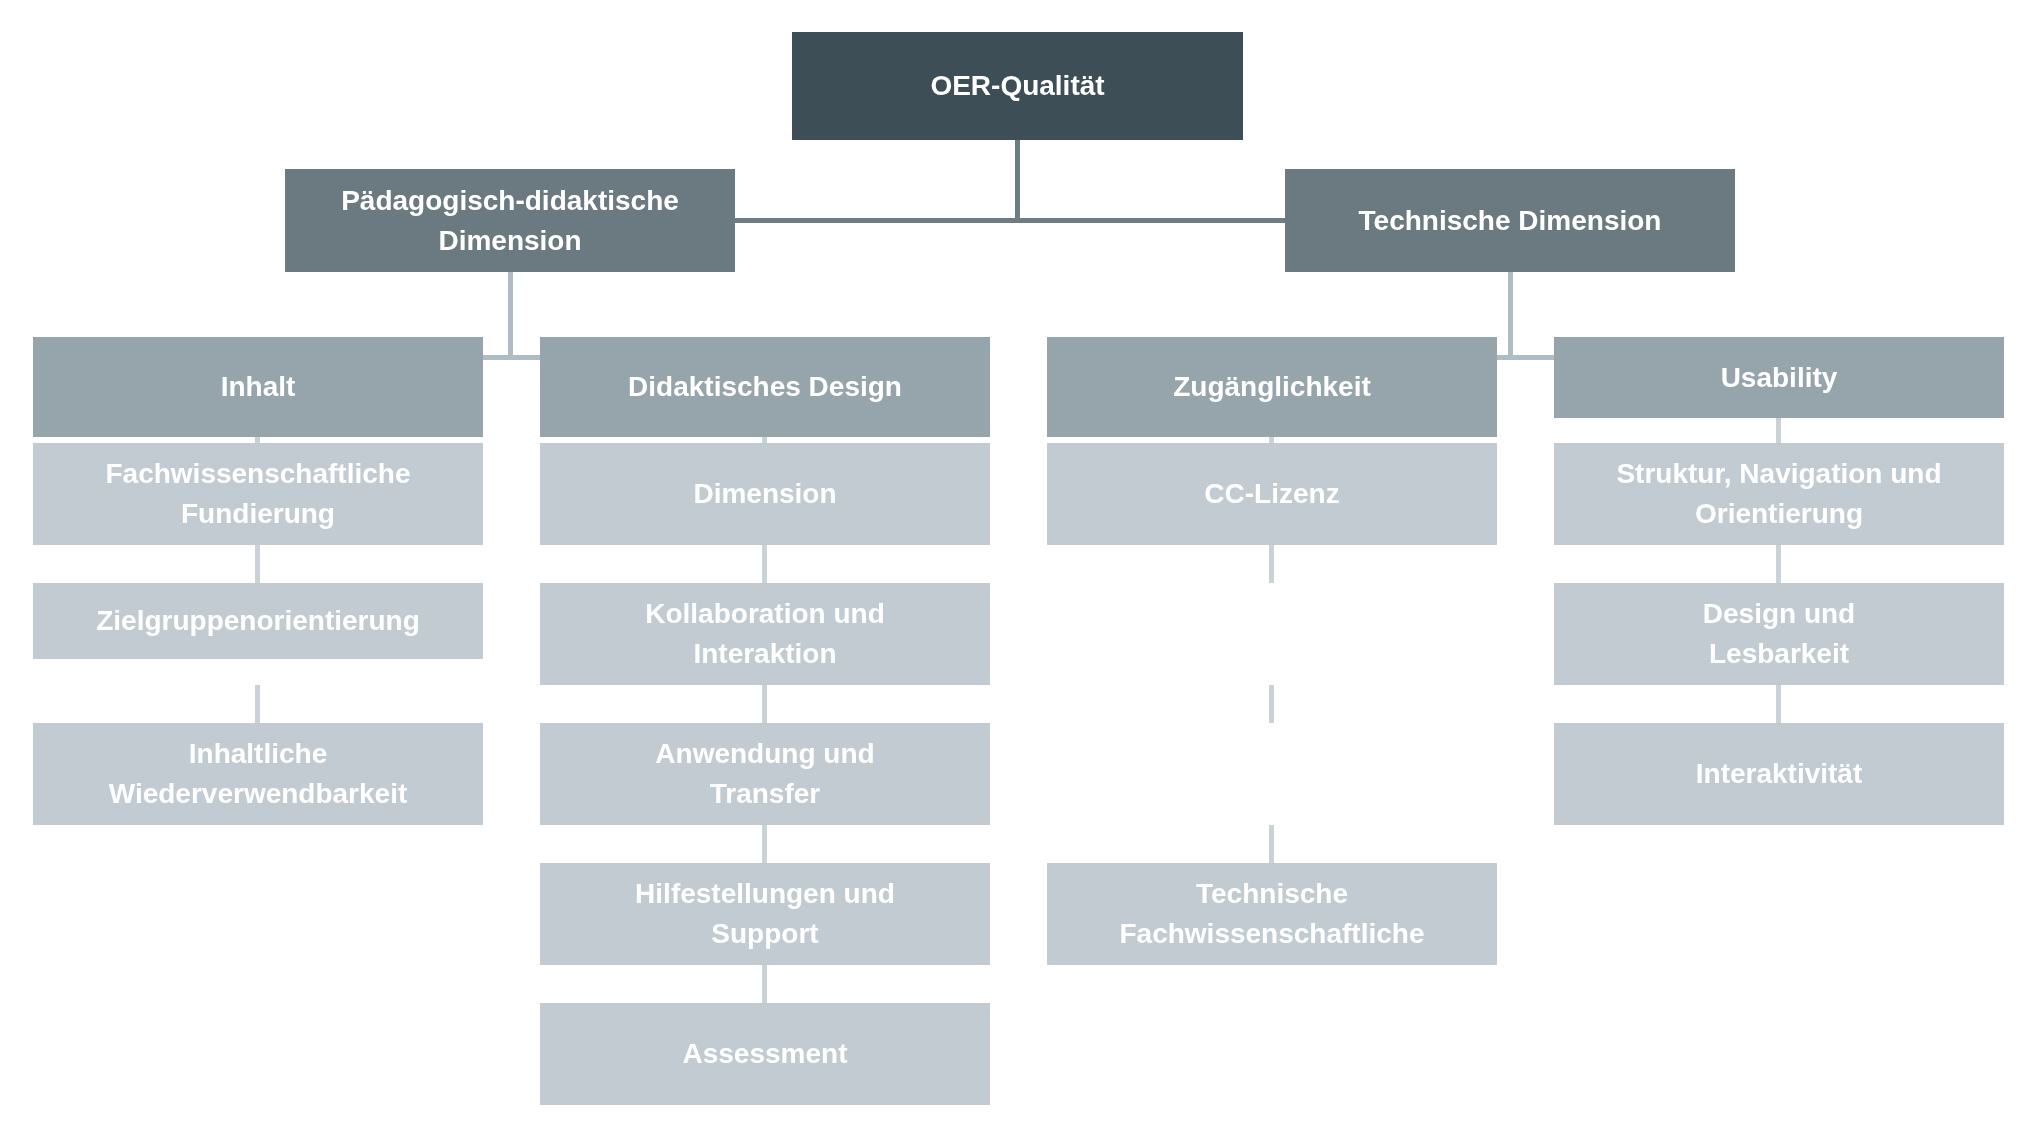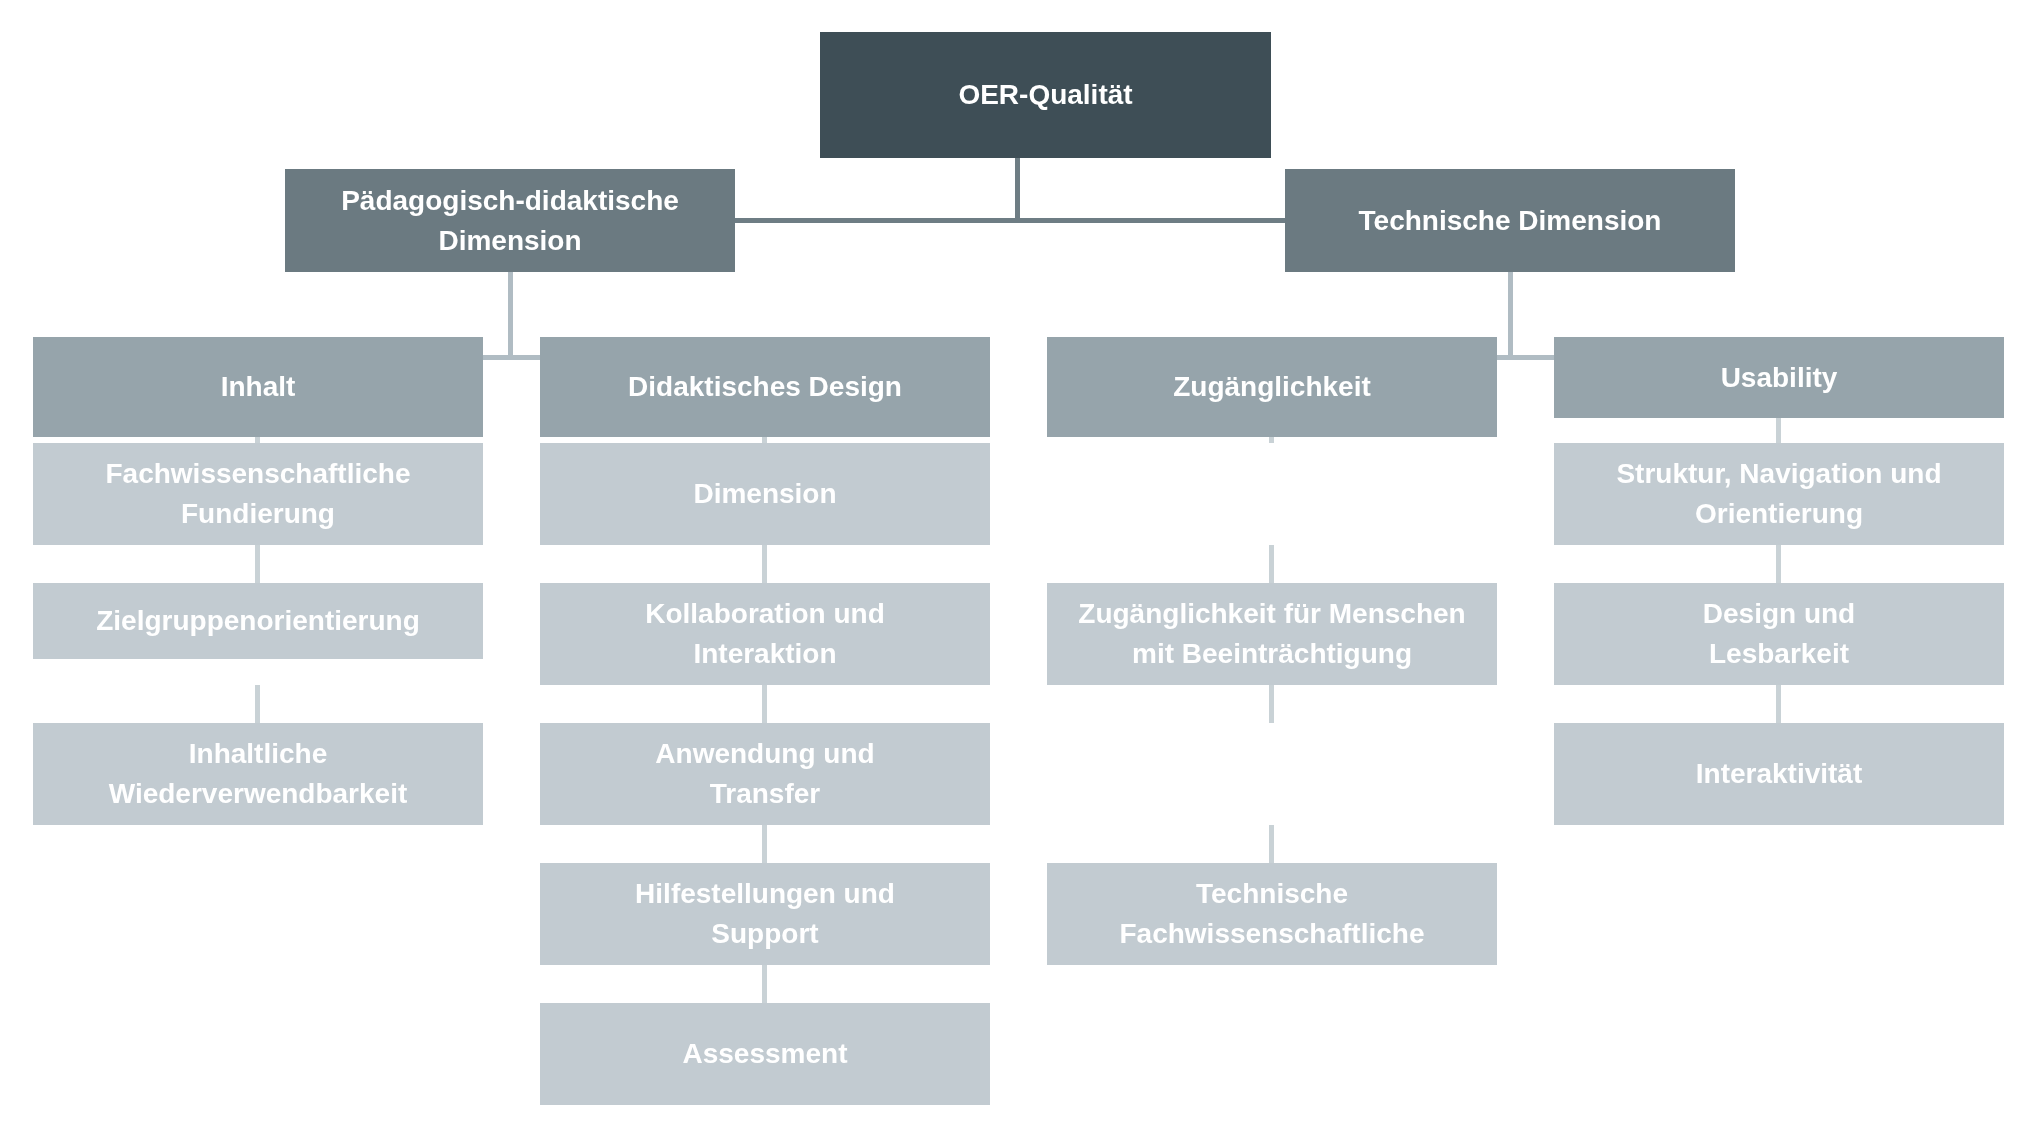--- a/index.html
+++ b/index.html
@@ -59,21 +59,21 @@
 
   <div class="line light" style="left:1269px;top:408px;width:5px;height:35px"></div>
   <div class="line light" style="left:1269px;top:545px;width:5px;height:38px"></div>
   <div class="line light" style="left:1269px;top:685px;width:5px;height:38px"></div>
   <div class="line light" style="left:1269px;top:825px;width:5px;height:38px"></div>
 
   <div class="line light" style="left:1776px;top:408px;width:5px;height:35px"></div>
   <div class="line light" style="left:1776px;top:545px;width:5px;height:38px"></div>
   <div class="line light" style="left:1776px;top:685px;width:5px;height:38px"></div>
 
-  <div class="box lvl1" style="left:820px;top:32px;width:451px;height:126px">OER-Qualität</div>
+  <div class="box lvl1" style="left:792px;top:32px;width:451px;height:108px">OER-Qualität</div>
 
   <div class="box lvl2" style="left:285px;top:169px;width:450px;height:103px">Pädagogisch-didaktische
 Dimension</div>
   <div class="box lvl2" style="left:1285px;top:169px;width:450px;height:103px">Technische Dimension</div>
 
   <div class="box lvl3" style="left:33px;top:308px;width:450px;height:100px">Inhalt</div>
   <div class="box lvl3" style="left:540px;top:308px;width:450px;height:100px">Didaktisches Design</div>
   <div class="box lvl3" style="left:1047px;top:308px;width:450px;height:100px">Zugänglichkeit</div>
   <div class="box lvl3" style="left:1554px;top:308px;width:450px;height:81px">Usability</div>
 
@@ -85,22 +85,21 @@
 
   <div class="box lvl4" style="left:540px;top:443px;width:450px;height:102px">Dimension</div>
   <div class="box lvl4" style="left:540px;top:583px;width:450px;height:102px">Kollaboration und
 Interaktion</div>
   <div class="box lvl4" style="left:540px;top:723px;width:450px;height:102px">Anwendung und
 Transfer</div>
   <div class="box lvl4" style="left:540px;top:863px;width:450px;height:102px">Hilfestellungen und
 Support</div>
   <div class="box lvl4" style="left:540px;top:1003px;width:450px;height:102px">Assessment</div>
 
-  <div class="box lvl4" style="left:1047px;top:583px;width:450px;height:102px">Zugänglichkeit für Menschen
-mit Beeinträchtigung</div>
+  <div class="box lvl4" style="left:1047px;top:443px;width:450px;height:102px">CC-Lizenz</div>
   <div class="box lvl4" style="left:1047px;top:863px;width:450px;height:102px">Technische
 Fachwissenschaftliche</div>
 
   <div class="box lvl4" style="left:1554px;top:443px;width:450px;height:102px">Struktur, Navigation und
 Orientierung</div>
   <div class="box lvl4" style="left:1554px;top:583px;width:450px;height:102px">Design und
 Lesbarkeit</div>
   <div class="box lvl4" style="left:1554px;top:723px;width:450px;height:102px">Interaktivität</div>
 
 </div>

